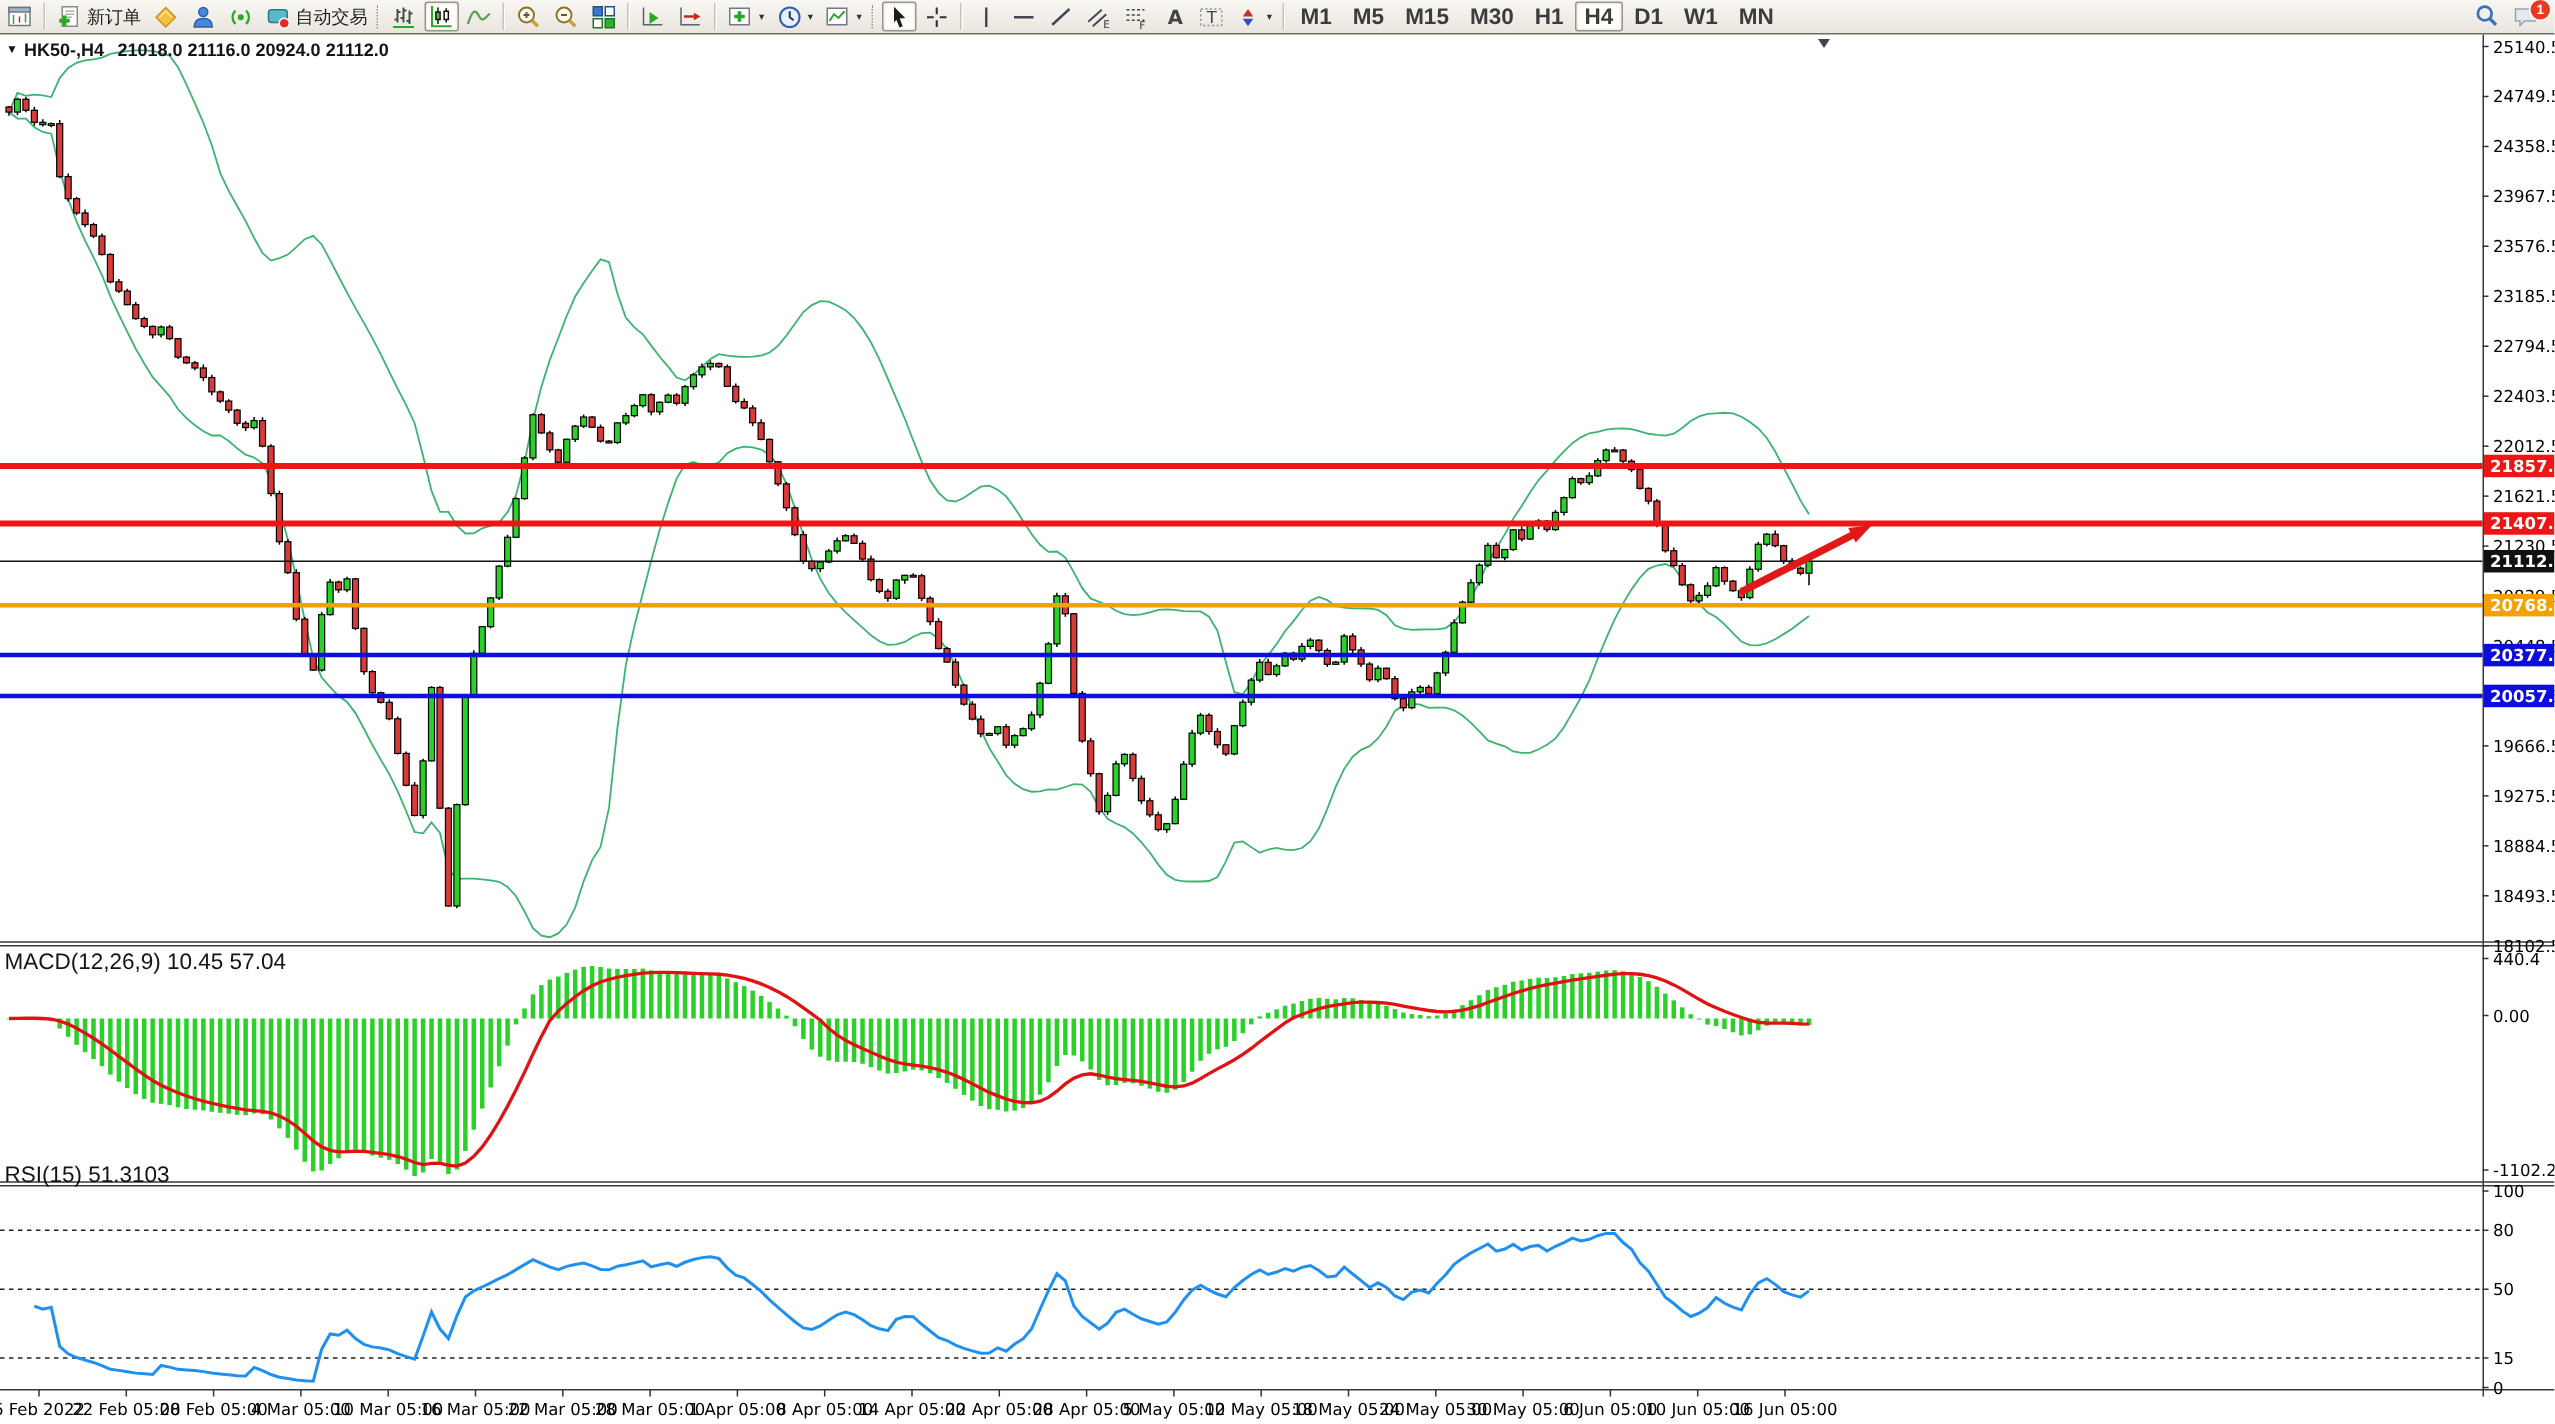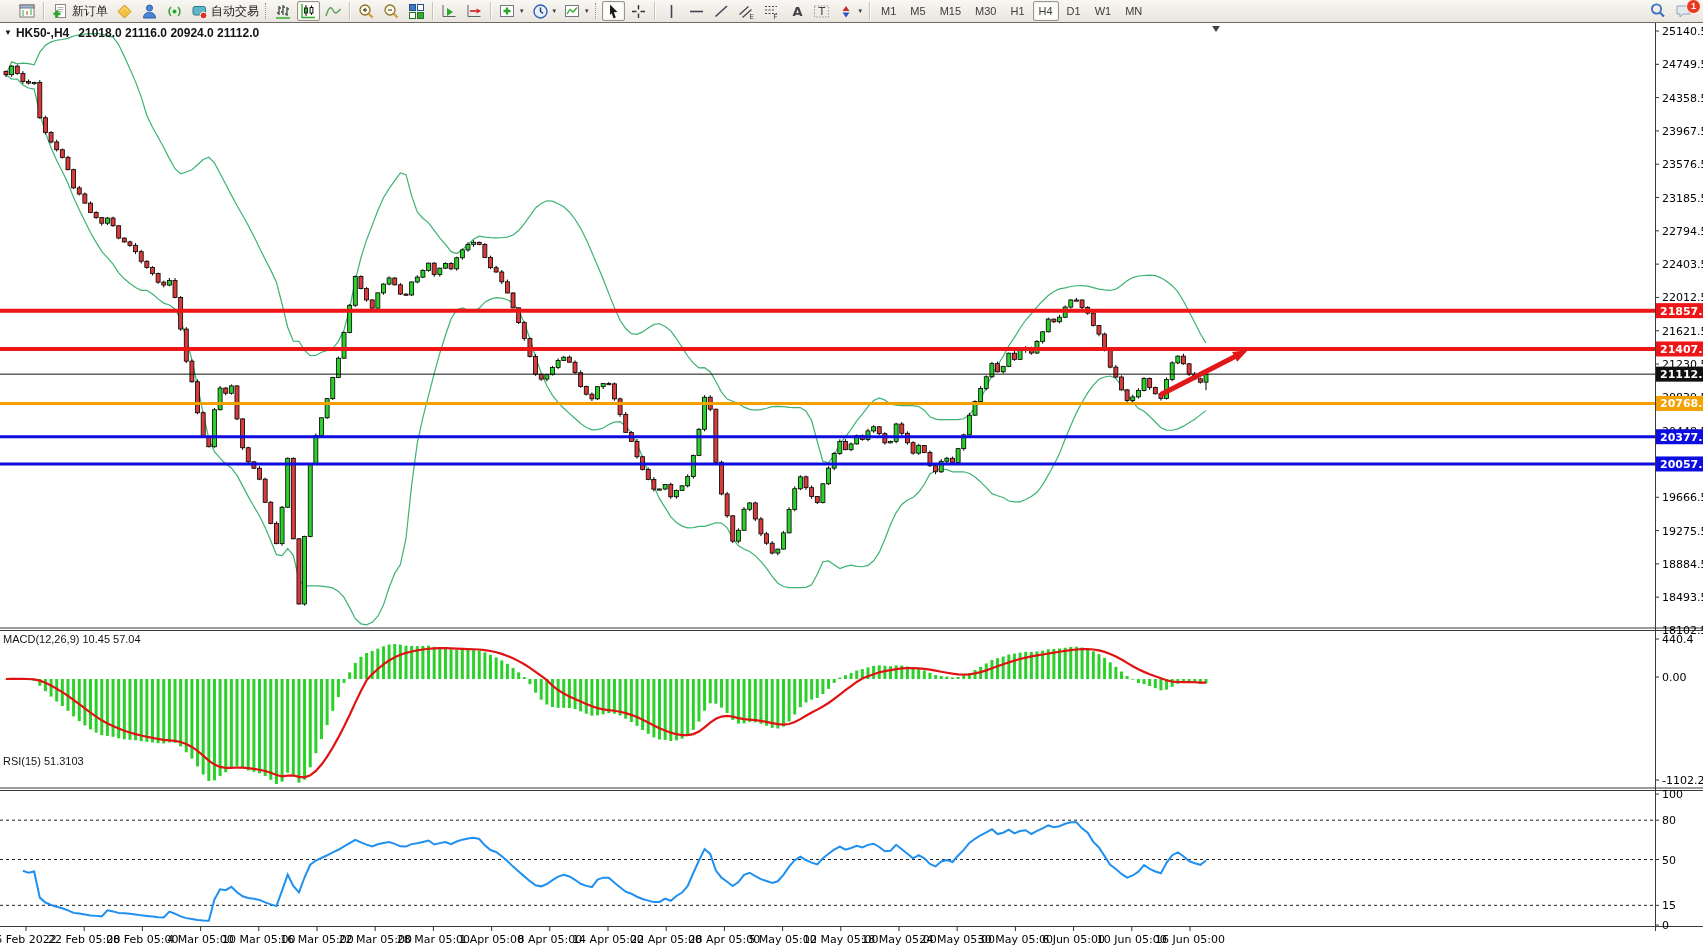--- a/index.html
+++ b/index.html
@@ -1,41 +1,41 @@
 <!DOCTYPE html>
 <html><head>
 <meta charset="utf-8">
 <style>
   html,body{margin:0;padding:0;width:1703px;height:949px;overflow:hidden;background:#fff;
             font-family:"Liberation Sans",sans-serif;}
   
   .tb{position:absolute;top:0;left:0;width:1703px;height:23px;box-sizing:border-box;
       display:flex;align-items:center;background:linear-gradient(#f9f7f3,#e9e5de);
-      border-bottom:1px solid #6f6b63;padding-left:15px;z-index:5;}
+      border-bottom:1px solid #6f6b63;padding-left:1px;z-index:5;}
   .btn{display:inline-flex;align-items:center;gap:3px;height:20px;padding:0 2px;margin:0 1px;
        border:1px solid transparent;border-radius:2px;background:transparent;cursor:default;
        font-family:inherit;position:relative;}
   .btn.active{background:#fdfdfa;border-color:#9a948a;box-shadow:inset 0 0 2px #d8d4cc;}
   .btn .lbl{font-size:12px;color:#1d1d1d;}
-  .tf{font-size:11px;font-weight:normal;color:#3c3c3c;padding:0 5px;}
+  .tf{font-size:15px;font-weight:bold;color:#3c3c3c;padding:0 5px;}
   .sep{width:1px;height:18px;background:#c6c2b9;border-right:1px solid #fdfdfc;margin:0 3px;}
   .handle{width:3px;height:16px;border-left:1px dotted #9a968e;margin:0 2px;}
   .caret{font-size:7px;color:#333;margin-left:1px;}
   .right{margin-left:auto;display:flex;align-items:center;margin-right:6px;}
   .badge1{position:absolute;top:-3px;right:-6px;background:#e83a20;border:1px solid #fff;color:#fff;
           border-radius:50%;width:13px;height:13px;font-size:9px;font-weight:bold;line-height:13px;
           text-align:center;}
   
   .chart{position:absolute;top:23px;left:0;width:1703px;height:926px;background:#fff;}
-  .ov{position:absolute;font-size:11px;color:#141414;z-index:3;pointer-events:none;white-space:nowrap;}
+  .ov{position:absolute;font-size:15px;color:#141414;z-index:3;pointer-events:none;white-space:nowrap;}
   #title{top:3px;left:4px;font-weight:bold;font-size:12px;}
   #title .mk{font-size:8px;vertical-align:2px;margin-right:4px;}
   #title .ohlc{margin-left:9px;text-align:center;}
   #macdlbl{top:610px;left:3px;}
-  #rsilbl{top:732px;left:3px;}
+  #rsilbl{top:752px;left:3px;}
   svg text{font-family:"DejaVu Sans","Liberation Sans",sans-serif;}
 </style>
 </head>
 <body>
 
 <div class="tb">
   <button class="btn">
     <svg width="17" height="17">
         <rect x="1" y="2" width="14" height="12" fill="#fff" stroke="#777"></rect>
         <rect x="1" y="2" width="14" height="3" fill="#9db8d8" stroke="#777"></rect>

